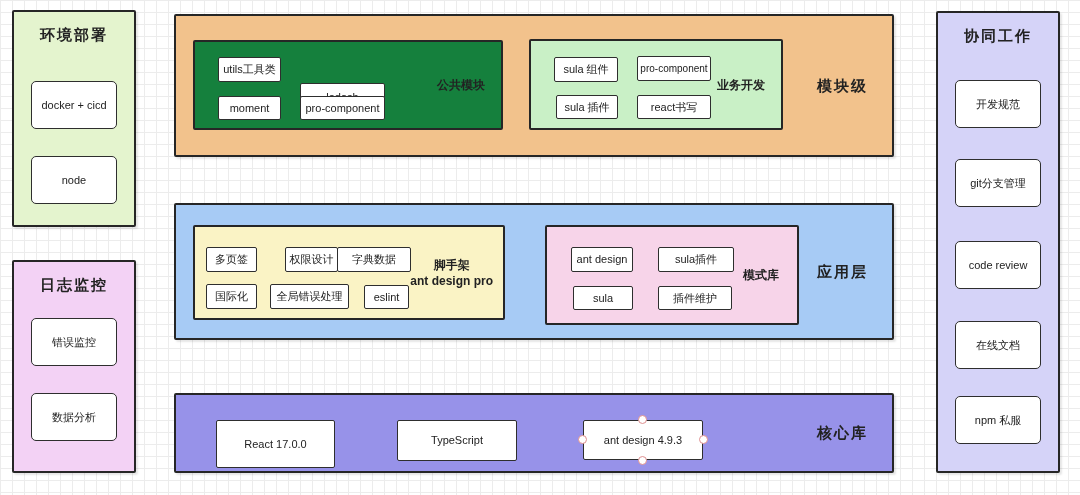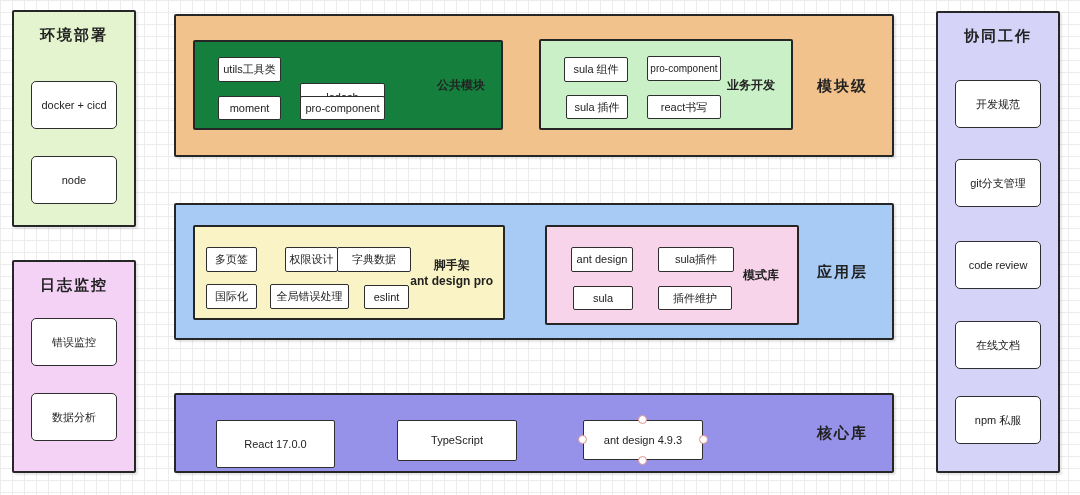--- a/index.html
+++ b/index.html
@@ -21,21 +21,21 @@
   .band-core{left:174px;top:393px;width:720px;height:80px;background:#9792e9;}
 
   .col-title{position:absolute;top:14px;left:0;right:0;text-align:center;
     font-weight:bold;font-size:15px;letter-spacing:2px;}
   .band-label{position:absolute;right:24px;top:50%;transform:translateY(-50%);
     font-weight:bold;font-size:15px;letter-spacing:2px;}
 
   
   .group{position:absolute;border:2px solid #262626;border-radius:2px;box-sizing:border-box;}
   .g-common{left:17px;top:24px;width:310px;height:90px;background:#15803d;}
-  .g-biz{left:363px;top:23px;width:254px;height:91px;background:#c9f0c6;}
+  .g-biz{left:353px;top:23px;width:254px;height:91px;background:#c9f0c6;}
   .g-scaffold{left:17px;top:20px;width:312px;height:95px;background:#faf3c5;}
   .g-pattern{left:369px;top:20px;width:254px;height:100px;background:#f7d4e9;}
   .group-label{position:absolute;right:16px;top:50%;transform:translateY(-50%);
     font-weight:bold;font-size:12px;text-align:center;line-height:1.35;}
   .g-scaffold .group-label{right:10px;}
   .g-pattern .group-label{right:18px;}
 
   
   .node{position:absolute;background:#fff;border:1.5px solid #2e2e2e;border-radius:2px;
     display:flex;align-items:center;justify-content:center;font-size:11px;

